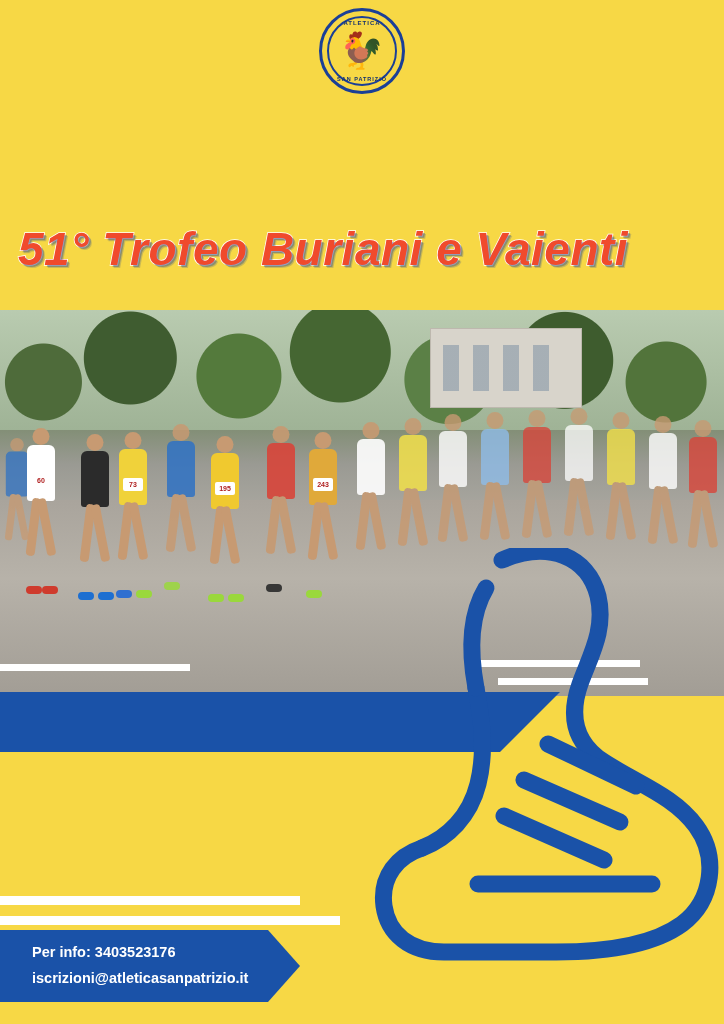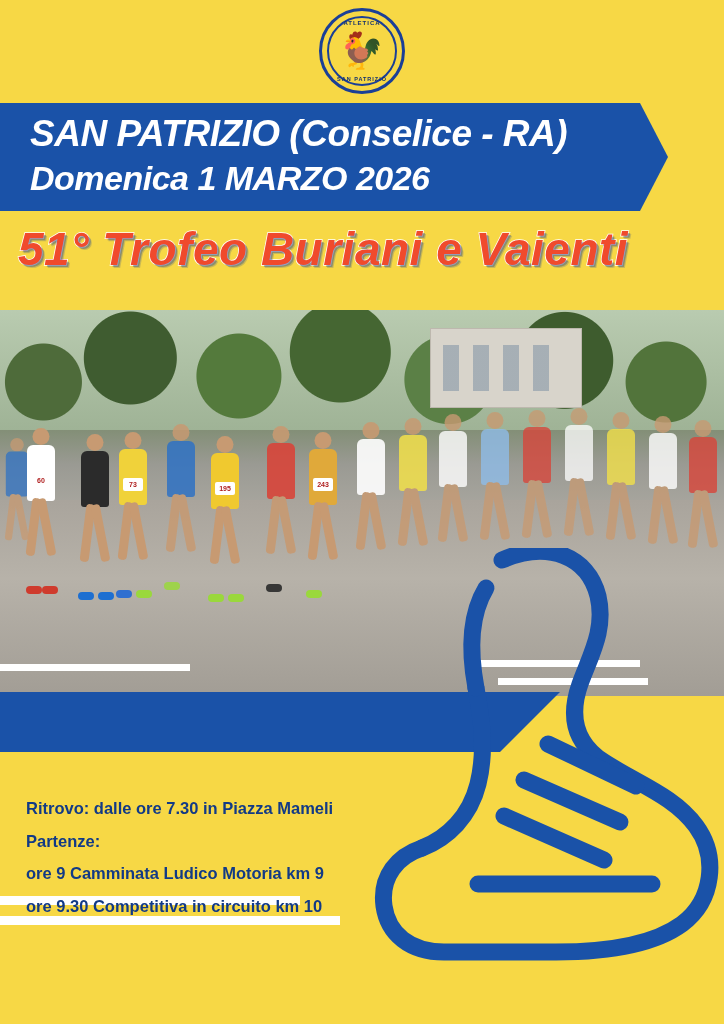--- a/index.html
+++ b/index.html
@@ -307,24 +307,20 @@
 
   <div class="logo-wrap">
     <div class="logo-circle">
       <div class="logo-inner-ring"></div>
       <div class="logo-text-top">ATLETICA</div>
       <div class="logo-rooster">🐓</div>
       <div class="logo-text-bottom">SAN PATRIZIO</div>
     </div>
   </div>
 
-  <div class="header-banner">
-    <div class="header-line1">SAN PATRIZIO (Conselice - RA)</div>
-    <div class="header-line2">Domenica 1 MARZO 2026</div>
-  </div>
 
   <div class="title-row">
     <div class="title-text">51° Trofeo Buriani e Vaienti</div>
   </div>
 
   <div class="photo">
     <div class="trees"></div>
     <div class="building"></div>
     <div class="road"></div>
 
@@ -472,21 +468,19 @@
       <path d="M70 300 C 96 290, 118 268, 126 236
                C 134 204, 130 172, 124 140"></path>
       <path d="M124 140 C 118 108, 116 70, 134 40"></path>
       <path d="M152 268 L 252 312"></path>
       <path d="M172 232 L 268 274"></path>
       <path d="M196 196 L 284 238"></path>
       <path d="M126 336 L 300 336"></path>
     </g>
   </svg>
 
-  <div class="info-block">
-    <div class="info-line">Ritrovo: dalle ore 7.30 in Piazza Mameli</div>
-    <div class="info-line">Partenze:</div>
-    <div class="info-line">ore 9 Camminata Ludico Motoria km 9</div>
-    <div class="info-line">ore 9.30 Competitiva in circuito km 10</div>
+
+  <div class="contact-banner">
+    <div class="contact-line l1">Per info: 3403523176</div>
+    <div class="contact-line l2">iscrizioni@atleticasanpatrizio.it</div>
   </div>
 
-
 </div>
 
 </body></html>

